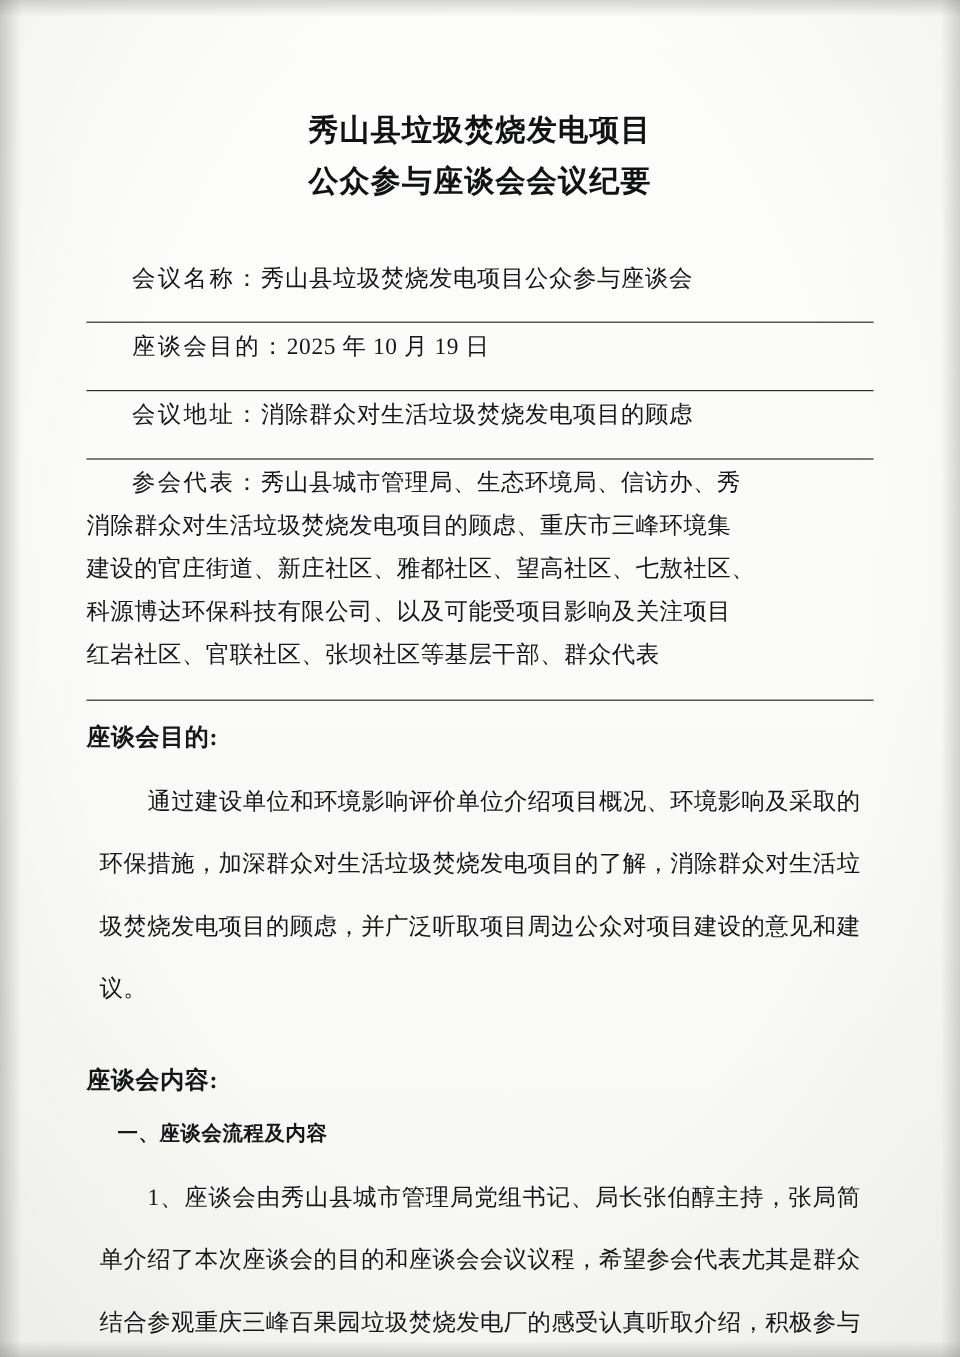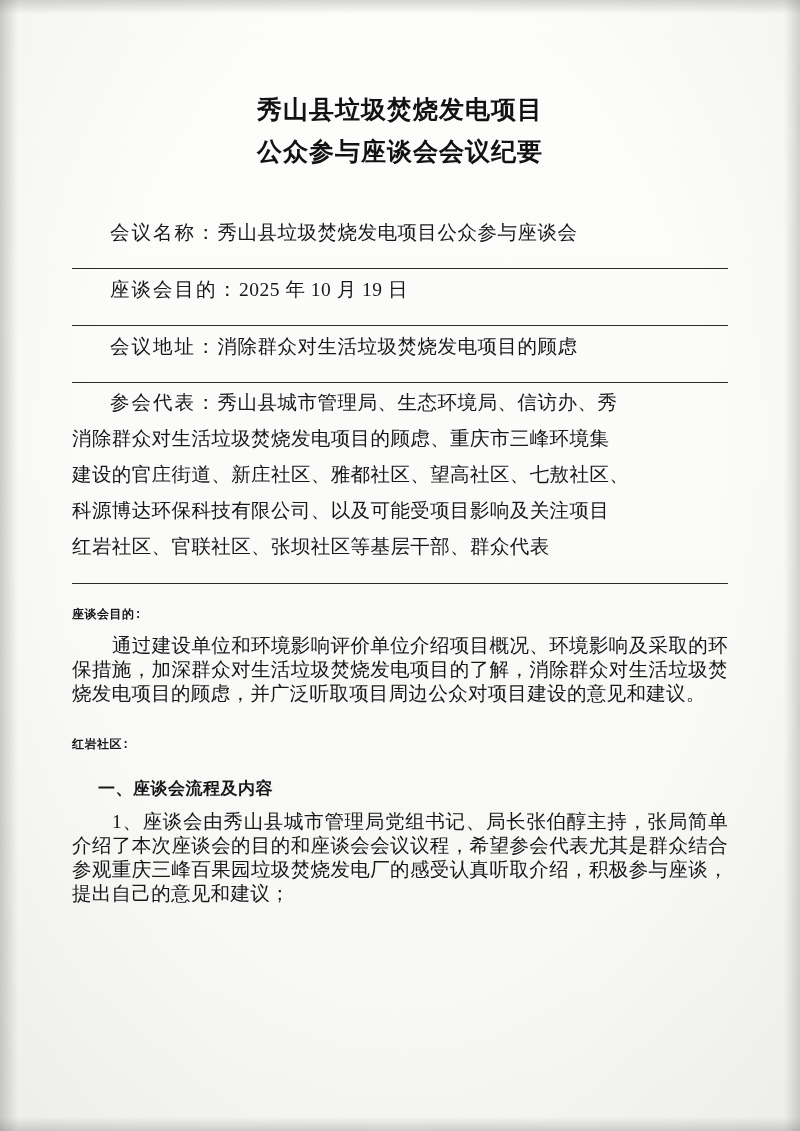--- a/index.html
+++ b/index.html
@@ -99,43 +99,43 @@
     line-height: 36px;
     text-align: justify;
     text-justify: inter-ideograph;
     letter-spacing: 0.4px;
   }
   .meta-row.multiline p.first {
     text-indent: 0;
   }
 
   .section-head {
-    font-family: Liberation Mono, monospace;
+    font-family: Liberation Serif, serif;
     font-weight: bold;
-    font-size: 12px;
+    font-size: 20px;
     line-height: 34px;
     margin: 14px 0 2px 0;
     letter-spacing: 0.5px;
   }
   .section-sub {
     font-family: "Liberation Sans", "DejaVu Sans", sans-serif;
     font-weight: bold;
     font-size: 17px;
     line-height: 34px;
     margin: 10px 0 4px 0;
     padding-left: 26px;
     letter-spacing: 0.5px;
   }
   .body-para {
     font-size: 19.5px;
-    line-height: 24px;
+    line-height: 52px;
     text-align: justify;
     text-justify: inter-ideograph;
     text-indent: 40px;
-    margin: 0;
+    margin: 11px;
     letter-spacing: 0.3px;
   }
   .spacer-sm { height: 8px; }
 </style>
 </head>
 <body>
 
 <div class="page">
   <div class="paper-tint"></div>
   <div class="edge-left"></div>
@@ -172,18 +172,18 @@
         <p><span>红岩社区、官联社区、张坝社区等基层干部、群众代表</span></p>
       </div>
 
     </div>
 
     <h2 class="section-head">座谈会目的:</h2>
     <p class="body-para">通过建设单位和环境影响评价单位介绍项目概况、环境影响及采取的环保措施，加深群众对生活垃圾焚烧发电项目的了解，消除群众对生活垃圾焚烧发电项目的顾虑，并广泛听取项目周边公众对项目建设的意见和建议。</p>
 
     <div class="spacer-sm"></div>
 
-    <h2 class="section-head">红岩社区:</h2>
+    <h2 class="section-head">座谈会内容:</h2>
     <h3 class="section-sub">一、座谈会流程及内容</h3>
     <p class="body-para">1、座谈会由秀山县城市管理局党组书记、局长张伯醇主持，张局简单介绍了本次座谈会的目的和座谈会会议议程，希望参会代表尤其是群众结合参观重庆三峰百果园垃圾焚烧发电厂的感受认真听取介绍，积极参与座谈，提出自己的意见和建议；</p>
 
   </div>
 </div>
 
 </body></html>

